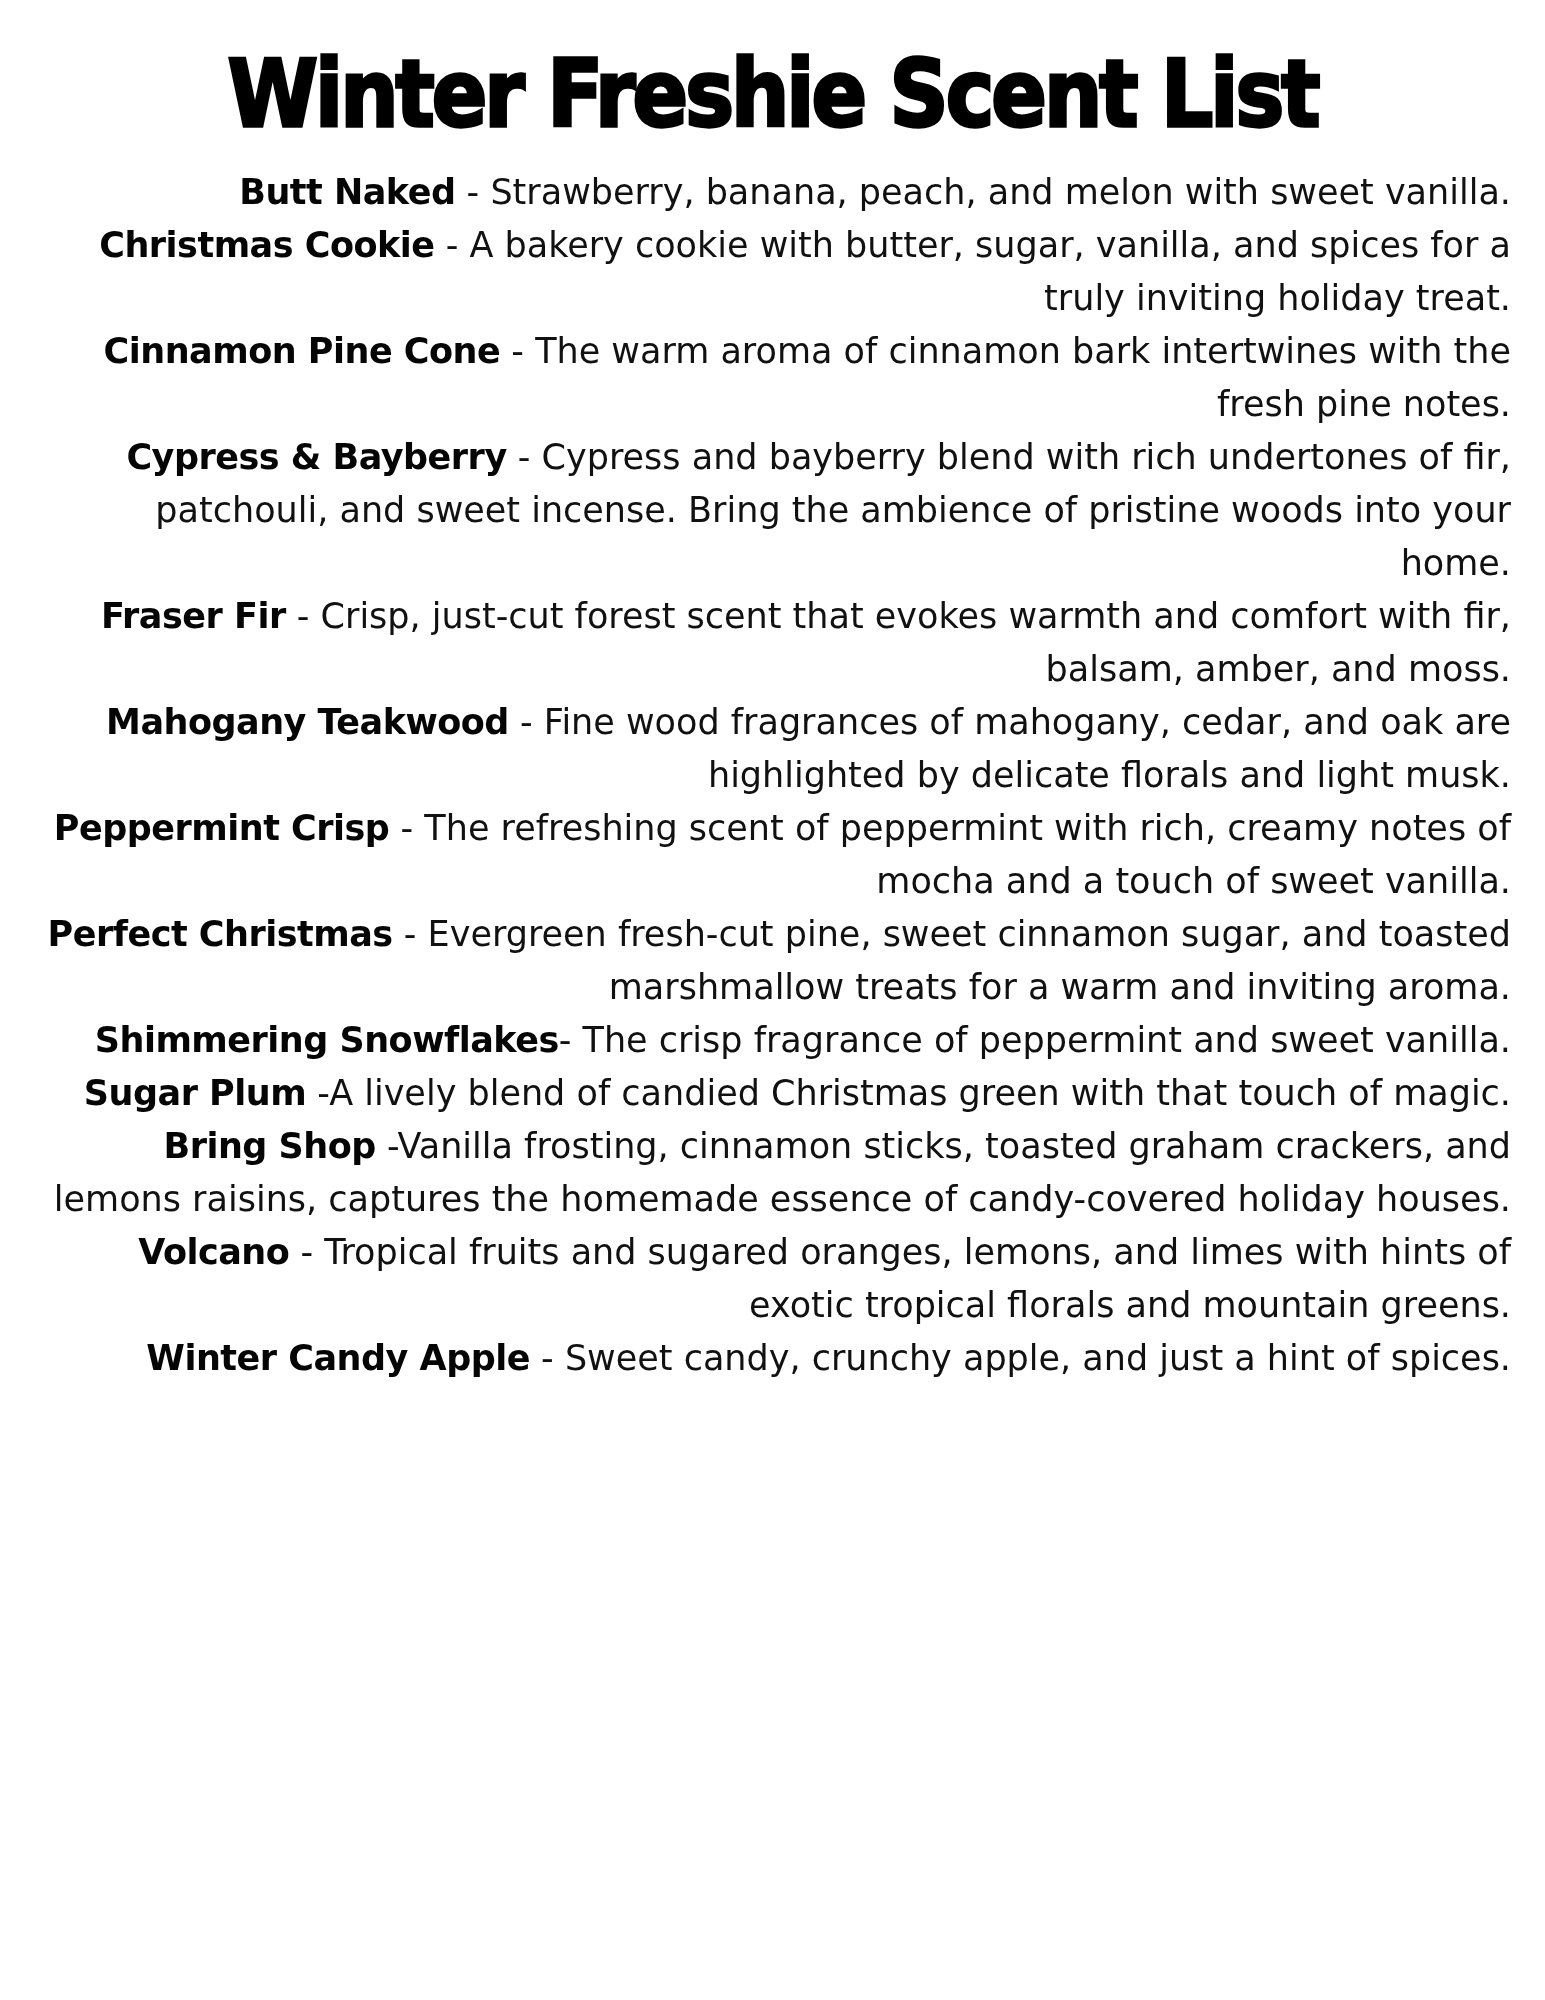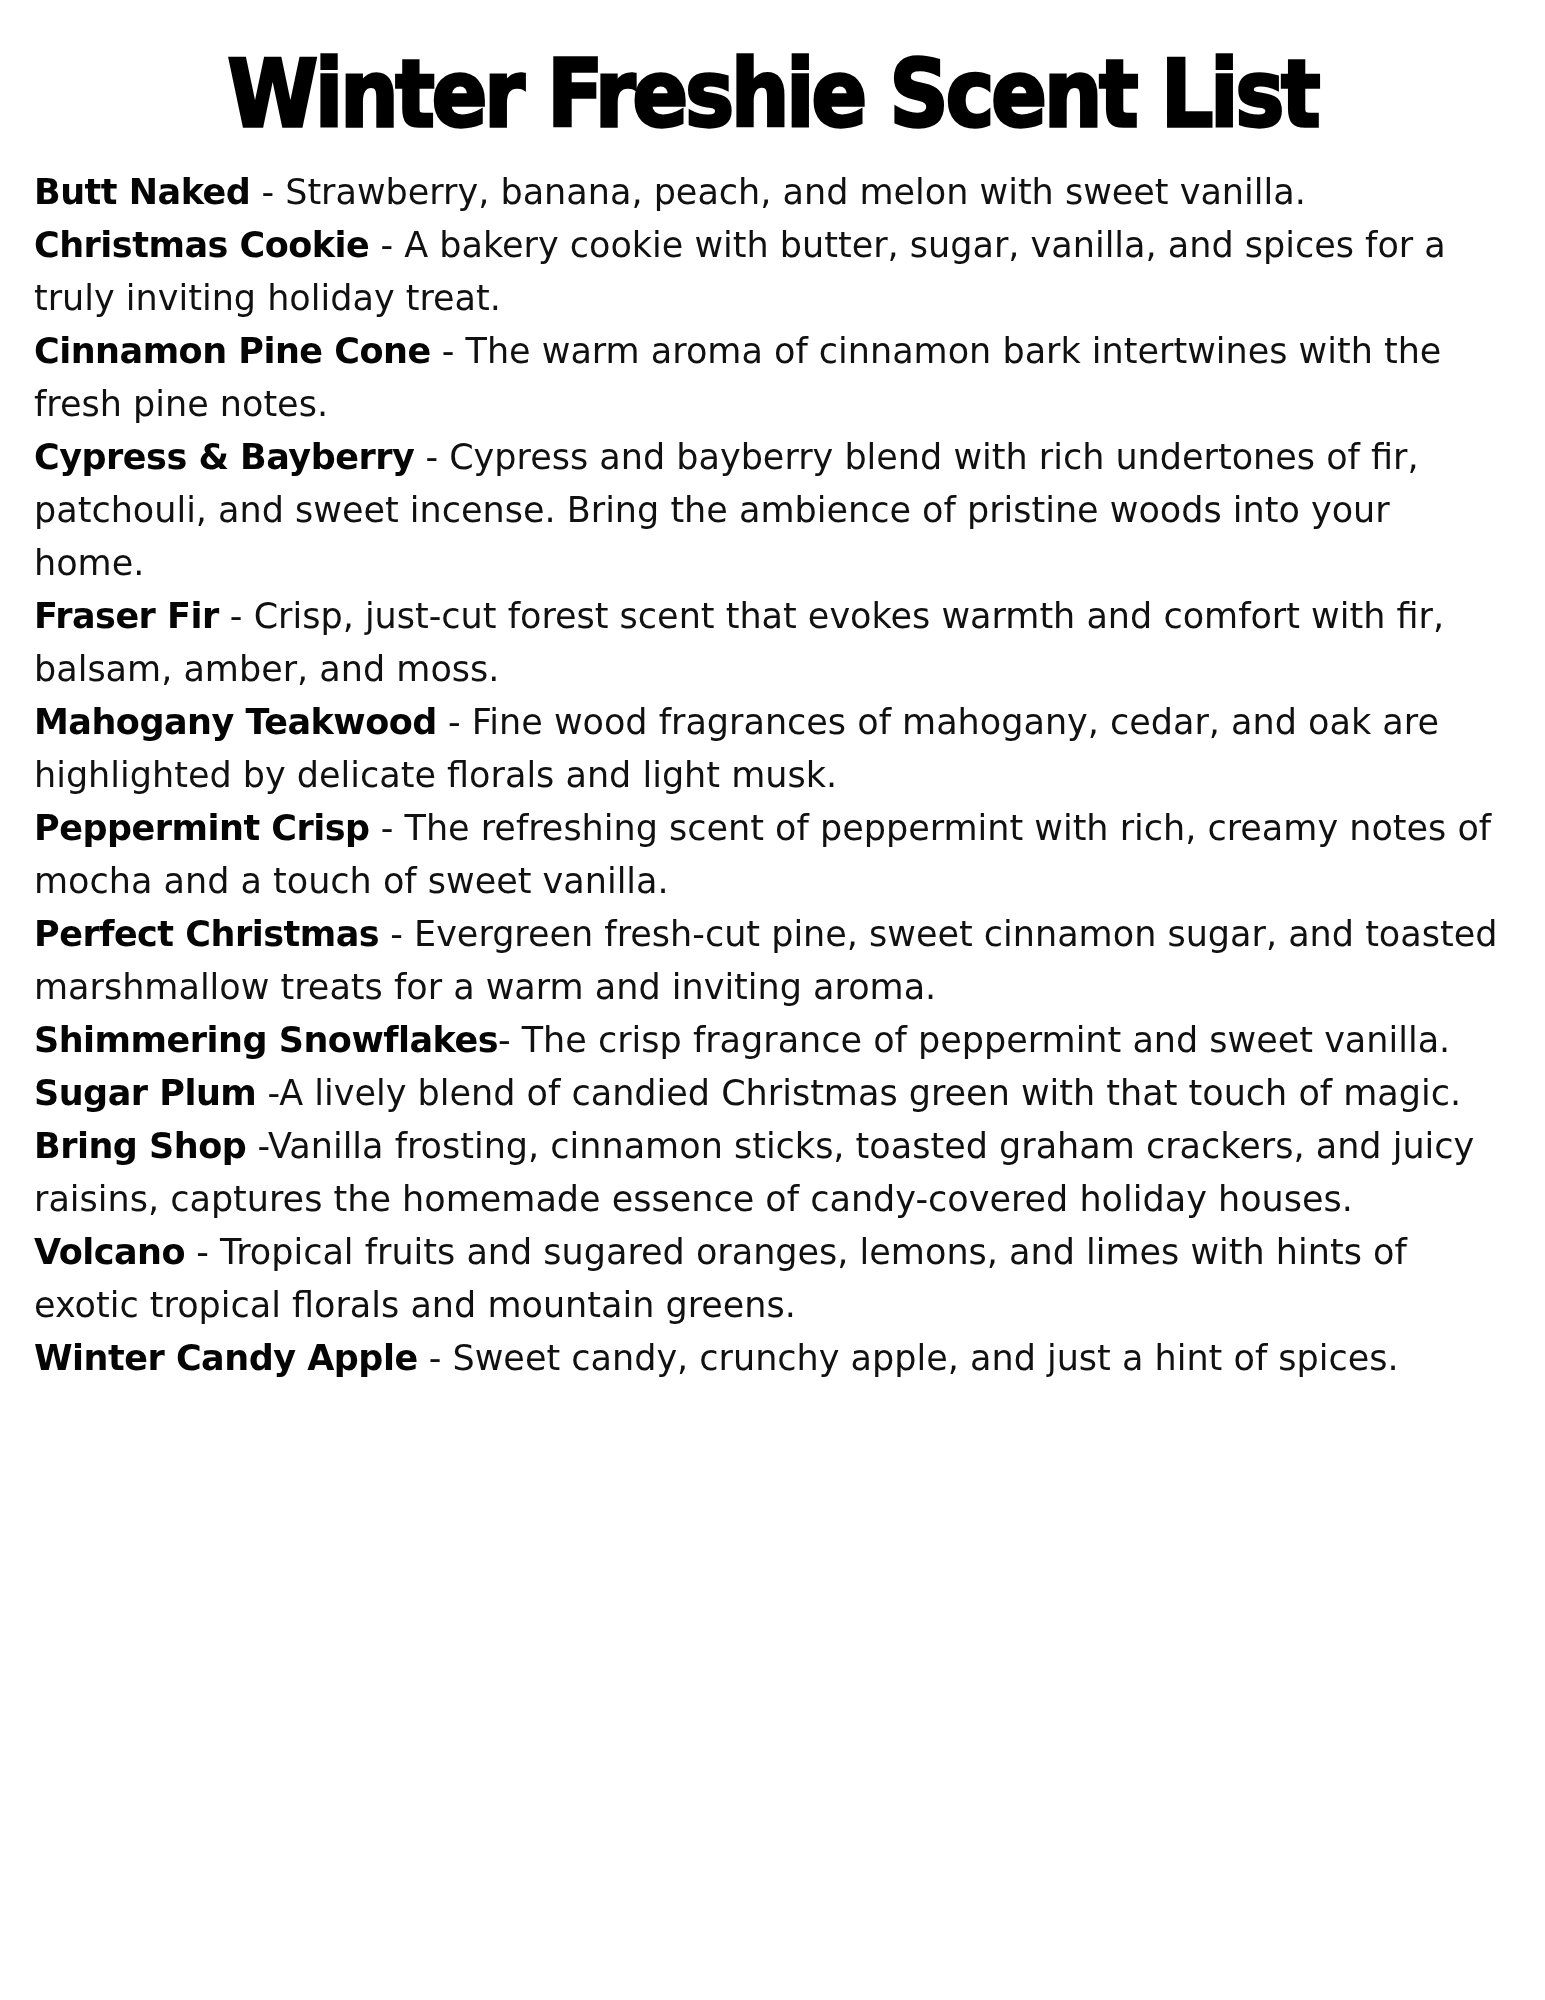--- a/index.html
+++ b/index.html
@@ -37,20 +37,21 @@
     white-space: nowrap;
   }
   .scent-list {
     font-size: 35px;
     line-height: 53px;
     color: #111111;
   }
   .scent {
     margin: 0;
     padding: 0;
+    text-align: right;
   }
   .scent-name {
     font-weight: bold;
     color: #050505;
     letter-spacing: -0.5px;
   }
   .scent-sep, .scent-desc {
     font-weight: normal;
     white-space: pre-wrap;
   }
@@ -77,19 +78,19 @@
 
   <p class="scent"><strong class="scent-name">Peppermint Crisp</strong><span class="scent-sep"> - </span><span class="scent-desc">The refreshing scent of peppermint with rich, creamy notes of mocha and a touch of sweet vanilla.</span></p>
 
   <p class="scent"><strong class="scent-name">Perfect Christmas</strong><span class="scent-sep"> - </span><span class="scent-desc">Evergreen fresh-cut pine, sweet cinnamon sugar, and toasted marshmallow treats for a warm and inviting aroma.</span></p>
 
   <p class="scent"><strong class="scent-name">Shimmering Snowflakes</strong><span class="scent-sep">- </span><span class="scent-desc">The crisp fragrance of peppermint and sweet vanilla.</span></p>
 
   <p class="scent"><strong class="scent-name">Sugar Plum</strong><span class="scent-sep"> -</span><span class="scent-desc">A lively blend of candied Christmas green with that touch of magic.</span></p>
 
 
-  <p class="scent"><strong class="scent-name">Bring Shop</strong><span class="scent-sep"> -</span><span class="scent-desc">Vanilla frosting, cinnamon sticks, toasted graham crackers, and juicy raisins, captures the homemade essence of candy-covered holiday houses.</span></p>
+  <p class="scent"><strong class="scent-name">Bring Shop</strong><span class="scent-sep"> -</span><span class="scent-desc">Vanilla frosting, cinnamon sticks, toasted graham crackers, and lemons raisins, captures the homemade essence of candy-covered holiday houses.</span></p>
 
   <p class="scent"><strong class="scent-name">Volcano</strong><span class="scent-sep"> - </span><span class="scent-desc">Tropical fruits and sugared oranges, lemons, and limes with hints of exotic tropical florals and mountain greens.</span></p>
 
   <p class="scent"><strong class="scent-name">Winter Candy Apple</strong><span class="scent-sep"> - </span><span class="scent-desc">Sweet candy, crunchy apple, and just a hint of spices.</span></p>
 </div>
 </div>
 
 </body></html>

